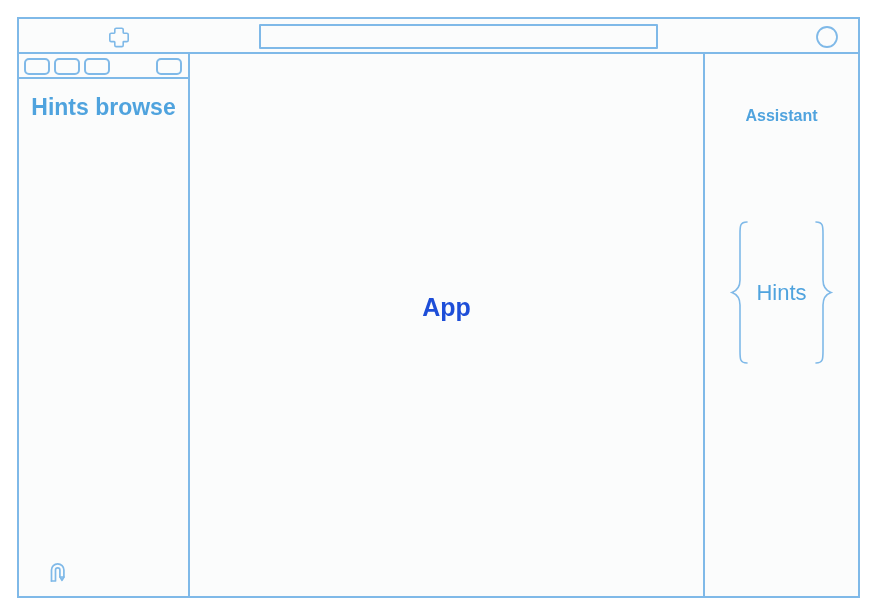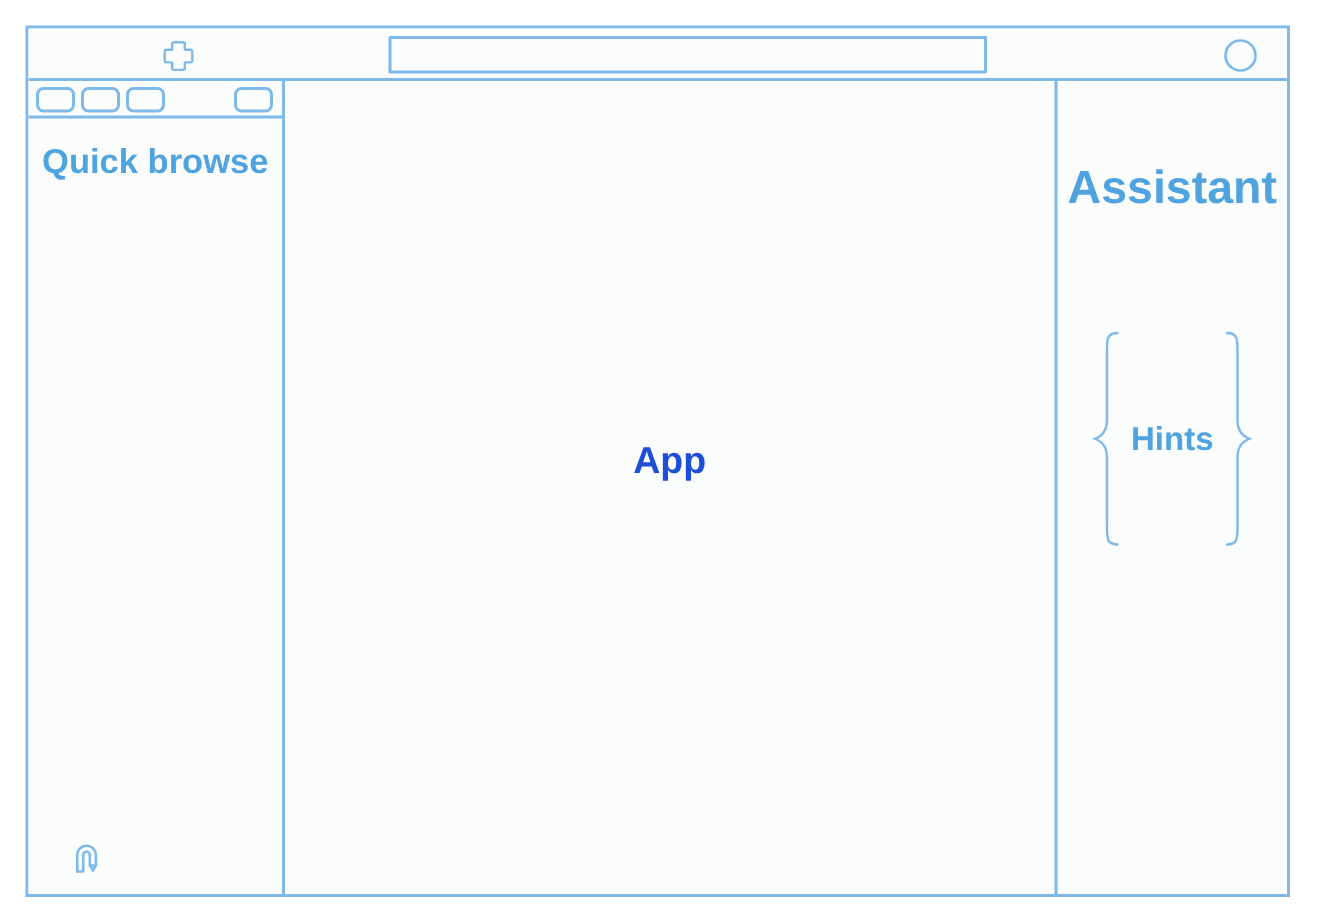--- a/index.html
+++ b/index.html
@@ -165,21 +165,21 @@
     box-sizing: border-box;
     border-left: 2px solid #7FB9E8;
     background: #FBFCFC;
   }
   #assistant-title {
     position: absolute;
     left: 0;
     top: 53px;
     width: 100%;
     text-align: center;
-    font-size: 31px;
+    font-size: 16px;
     font-weight: bold;
     color: #4FA3DE;
   }
   #hints-block {
     position: absolute;
     left: 0;
     top: 166px;
     width: 100%;
     height: 145px;
     display: flex;
@@ -189,21 +189,20 @@
   .brace {
     flex: 0 0 auto;
     width: 24px;
     height: 145px;
   }
   #hints-label {
     font-size: 22px;
     color: #4FA3DE;
     padding: 0 4px;
     white-space: nowrap;
-    font-weight: bold;
   }
 </style>
 </head>
 <body>
 
 <div id="wireframe">
 
   <div id="topbar">
 
     <div id="new-tab-button">
@@ -228,21 +227,21 @@
 
   <div id="sidebar">
 
     <div id="tabstrip">
       <div class="tab-chip t0"></div>
       <div class="tab-chip t1"></div>
       <div class="tab-chip t2"></div>
       <div class="tab-chip t3"></div>
     </div>
 
-    <div id="quick-browse-title">Quick browse</div>
+    <div id="quick-browse-title">Hints browse</div>
 
     <div id="sidebar-footer-action">
       <svg width="30" height="28" viewBox="0 0 30 28">
         <path d="M7.5 23 V12 a6.2 6.2 0 0 1 12.4 0 V19" fill="none" stroke="#7FB9E8" stroke-width="1.7" stroke-linecap="round"></path>
         <path d="M7.5 23 h4.0 V12 a2.2 2.2 0 0 1 4.4 0 V19" fill="none" stroke="#7FB9E8" stroke-width="1.7" stroke-linejoin="round" stroke-linecap="round"></path>
         <path d="M16.1 19 L19.9 19 L18.0 22.4 Z" fill="none" stroke="#7FB9E8" stroke-width="1.7" stroke-linejoin="round"></path>
       </svg>
     </div>
   </div>
 

